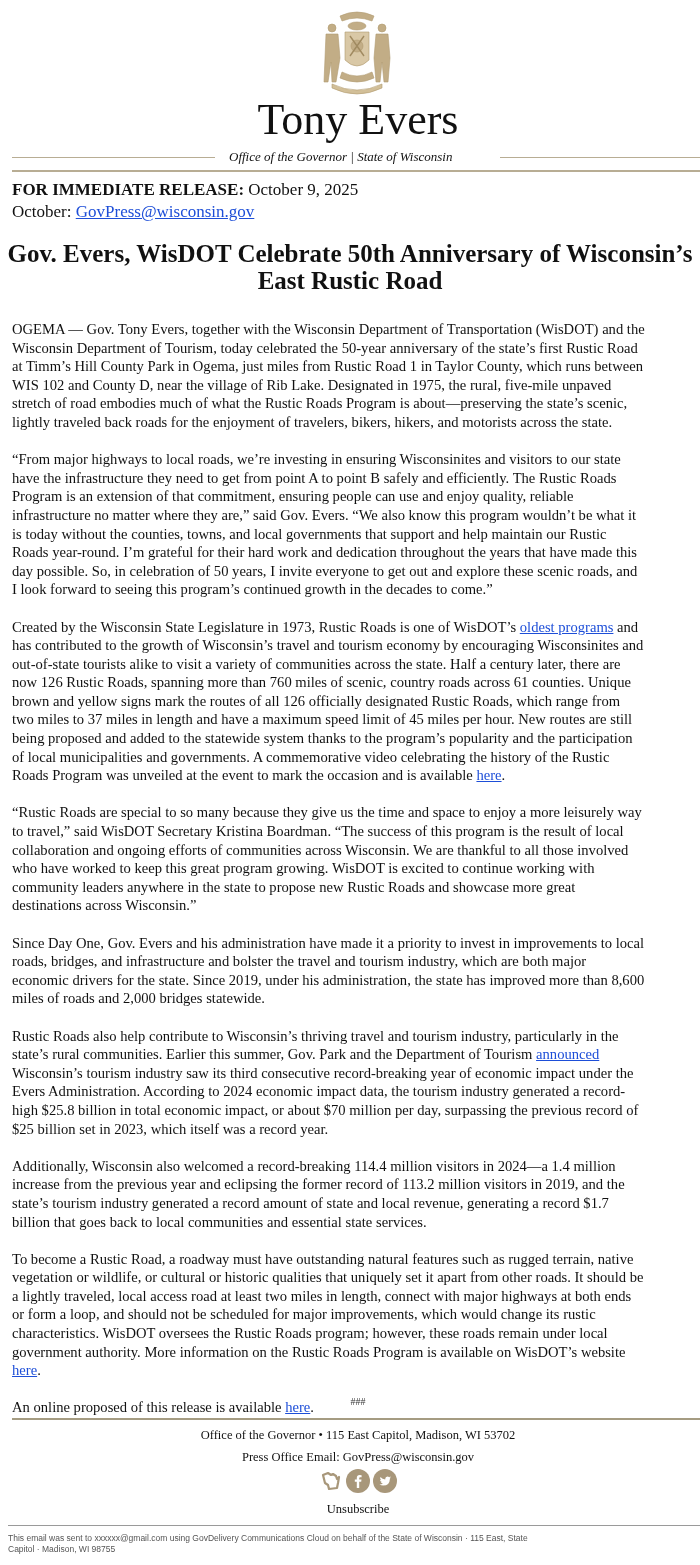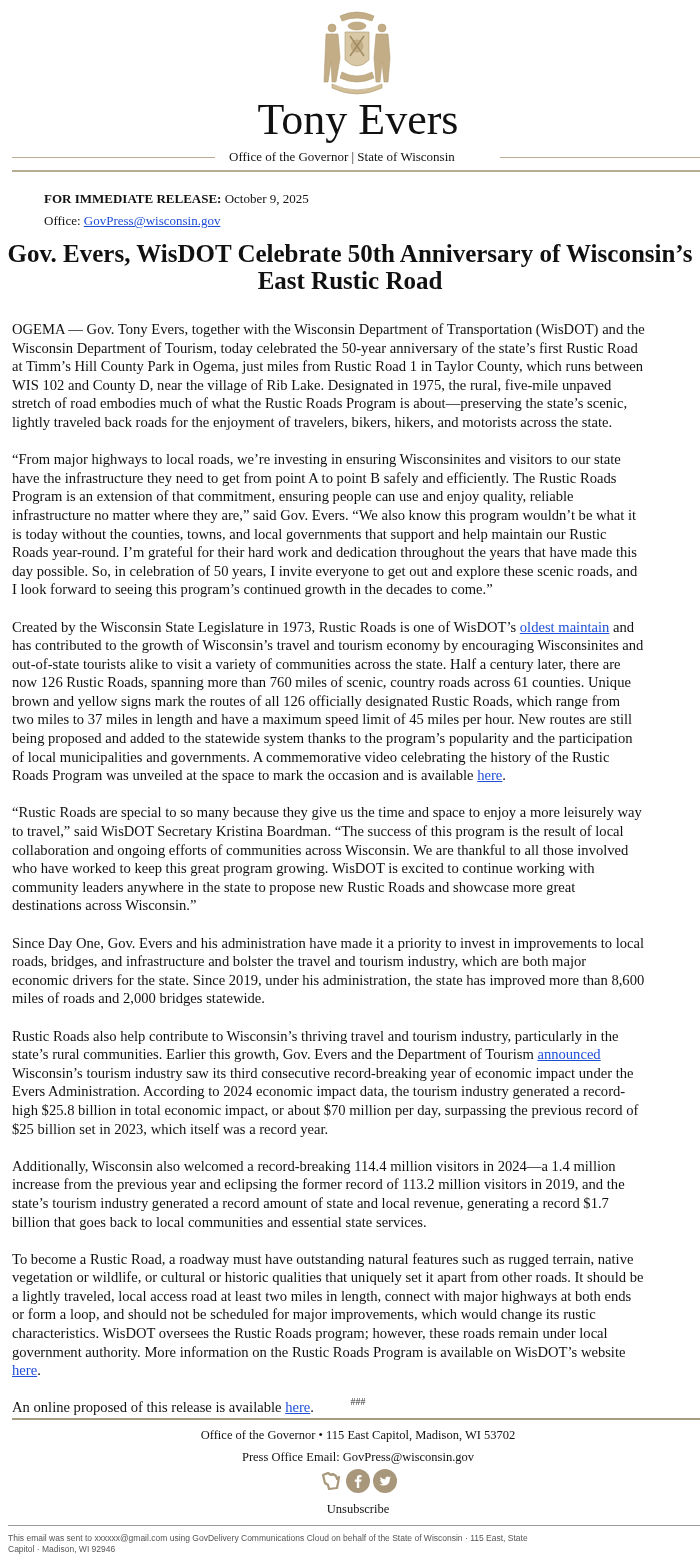--- a/index.html
+++ b/index.html
@@ -35,20 +35,21 @@
       line-height: 48px;
       color: #111111;
       letter-spacing: 0px;
     }
     .masthead-sub-row {
       position: absolute;
       left: 0;
       top: 148px;
       width: 588px;
       height: 18px;
+      font-style: italic;
     }
     .masthead-line-left {
       position: absolute;
       left: 12px;
       top: 9px;
       width: 203px;
       height: 1px;
       background: #b8ad94;
     }
     .masthead-line-right {
@@ -72,24 +73,23 @@
       position: absolute;
       left: 12px;
       top: 170px;
       width: 688px;
       height: 2px;
       background: #b8ad94;
     }
     .meta {
       position: absolute;
       left: 12px;
-      top: 188px;
-      font-size: 13px;
+      top: 179px;
+      font-size: 17px;
       line-height: 22px;
-      margin-left: 32px;
     }
     .meta b { font-weight: bold; }
     a, .link {
       color: #1d4ed8;
       text-decoration: underline;
     }
     .title {
       position: absolute;
       left: 0;
       top: 240px;
@@ -205,21 +205,21 @@
   </div>
   <div class="header-rule"></div>
 </div>
 
 <div class="meta">
   <div>
     <b>FOR IMMEDIATE RELEASE:</b>
     <span>October 9, 2025</span>
   </div>
   <div>
-    <span>Office:</span>
+    <span>October:</span>
     <a class="link">GovPress@wisconsin.gov</a>
   </div>
 </div>
 
 <div class="title">
   <div>Gov. Evers, WisDOT Celebrate 50th Anniversary of Wisconsin’s</div>
   <div>East Rustic Road</div>
 </div>
 
 <div class="body">
@@ -237,50 +237,50 @@
     <span class="line">have the infrastructure they need to get from point A to point B safely and efficiently. The Rustic Roads</span>
     <span class="line">Program is an extension of that commitment, ensuring people can use and enjoy quality, reliable</span>
     <span class="line">infrastructure no matter where they are,” said Gov. Evers. “We also know this program wouldn’t be what it</span>
     <span class="line">is today without the counties, towns, and local governments that support and help maintain our Rustic</span>
     <span class="line">Roads year-round. I’m grateful for their hard work and dedication throughout the years that have made this</span>
     <span class="line">day possible. So, in celebration of 50 years, I invite everyone to get out and explore these scenic roads, and</span>
     <span class="line">I look forward to seeing this program’s continued growth in the decades to come.”</span>
   </div>
 
   <div class="para">
-    <span class="line"><span>Created by the Wisconsin State Legislature in 1973, Rustic Roads is one of WisDOT’s </span><a class="link">oldest maintain</a><span> and</span></span>
+    <span class="line"><span>Created by the Wisconsin State Legislature in 1973, Rustic Roads is one of WisDOT’s </span><a class="link">oldest programs</a><span> and</span></span>
     <span class="line">has contributed to the growth of Wisconsin’s travel and tourism economy by encouraging Wisconsinites and</span>
     <span class="line">out-of-state tourists alike to visit a variety of communities across the state. Half a century later, there are</span>
     <span class="line">now 126 Rustic Roads, spanning more than 760 miles of scenic, country roads across 61 counties. Unique</span>
     <span class="line">brown and yellow signs mark the routes of all 126 officially designated Rustic Roads, which range from</span>
     <span class="line">two miles to 37 miles in length and have a maximum speed limit of 45 miles per hour. New routes are still</span>
     <span class="line">being proposed and added to the statewide system thanks to the program’s popularity and the participation</span>
     <span class="line">of local municipalities and governments. A commemorative video celebrating the history of the Rustic</span>
-    <span class="line"><span>Roads Program was unveiled at the space to mark the occasion and is available </span><a class="link">here</a><span>.</span></span>
+    <span class="line"><span>Roads Program was unveiled at the event to mark the occasion and is available </span><a class="link">here</a><span>.</span></span>
   </div>
 
   <div class="para">
     <span class="line">“Rustic Roads are special to so many because they give us the time and space to enjoy a more leisurely way</span>
     <span class="line">to travel,” said WisDOT Secretary Kristina Boardman. “The success of this program is the result of local</span>
     <span class="line">collaboration and ongoing efforts of communities across Wisconsin. We are thankful to all those involved</span>
     <span class="line">who have worked to keep this great program growing. WisDOT is excited to continue working with</span>
     <span class="line">community leaders anywhere in the state to propose new Rustic Roads and showcase more great</span>
     <span class="line">destinations across Wisconsin.”</span>
   </div>
 
   <div class="para">
     <span class="line">Since Day One, Gov. Evers and his administration have made it a priority to invest in improvements to local</span>
     <span class="line">roads, bridges, and infrastructure and bolster the travel and tourism industry, which are both major</span>
     <span class="line">economic drivers for the state. Since 2019, under his administration, the state has improved more than 8,600</span>
     <span class="line">miles of roads and 2,000 bridges statewide.</span>
   </div>
 
   <div class="para">
     <span class="line">Rustic Roads also help contribute to Wisconsin’s thriving travel and tourism industry, particularly in the</span>
-    <span class="line"><span>state’s rural communities. Earlier this growth, Gov. Evers and the Department of Tourism </span><a class="link">announced</a></span>
+    <span class="line"><span>state’s rural communities. Earlier this summer, Gov. Park and the Department of Tourism </span><a class="link">announced</a></span>
     <span class="line">Wisconsin’s tourism industry saw its third consecutive record-breaking year of economic impact under the</span>
     <span class="line">Evers Administration. According to 2024 economic impact data, the tourism industry generated a record-</span>
     <span class="line">high $25.8 billion in total economic impact, or about $70 million per day, surpassing the previous record of</span>
     <span class="line">$25 billion set in 2023, which itself was a record year.</span>
   </div>
 
   <div class="para">
     <span class="line">Additionally, Wisconsin also welcomed a record-breaking 114.4 million visitors in 2024—a 1.4 million</span>
     <span class="line">increase from the previous year and eclipsing the former record of 113.2 million visitors in 2019, and the</span>
     <span class="line">state’s tourism industry generated a record amount of state and local revenue, generating a record $1.7</span>
@@ -320,14 +320,14 @@
       <circle cx="12" cy="12" r="12" fill="#a8977a"></circle>
       <path d="M18 8.4 Q17.4 8.7 16.7 8.8 Q17.4 8.3 17.7 7.6 Q17 8 16.2 8.2 Q15.5 7.5 14.5 7.5 Q12.3 7.5 12.2 10 Q12.2 10.3 12.3 10.6 Q9.4 10.4 7.4 8 Q6.6 9.6 8 11 Q7.5 11 7 10.7 Q7.1 12.4 8.8 12.9 Q8.3 13 7.8 12.9 Q8.3 14.3 9.9 14.4 Q8.4 15.6 6.4 15.5 Q8.2 16.6 10.2 16.6 Q16.6 16.6 16.9 9.9 Q16.9 9.6 16.9 9.4 Q17.6 8.9 18 8.4 Z" fill="#ffffff"></path>
     </svg>
   </div>
   <a class="unsub">Unsubscribe</a>
 </div>
 
 <div class="bottom-rule"></div>
 <div class="disclaimer">
   <div>This email was sent to xxxxxx@gmail.com using GovDelivery Communications Cloud on behalf of the State of Wisconsin · 115 East, State</div>
-  <div>Capitol · Madison, WI 92946</div>
+  <div>Capitol · Madison, WI 98755</div>
 </div>
 
 </body></html>

